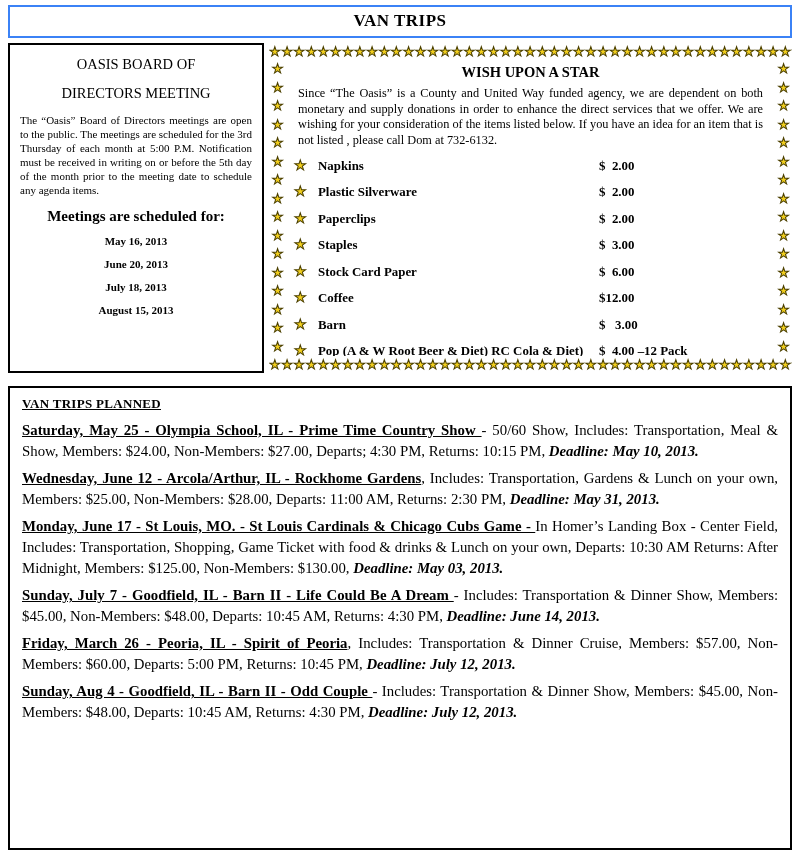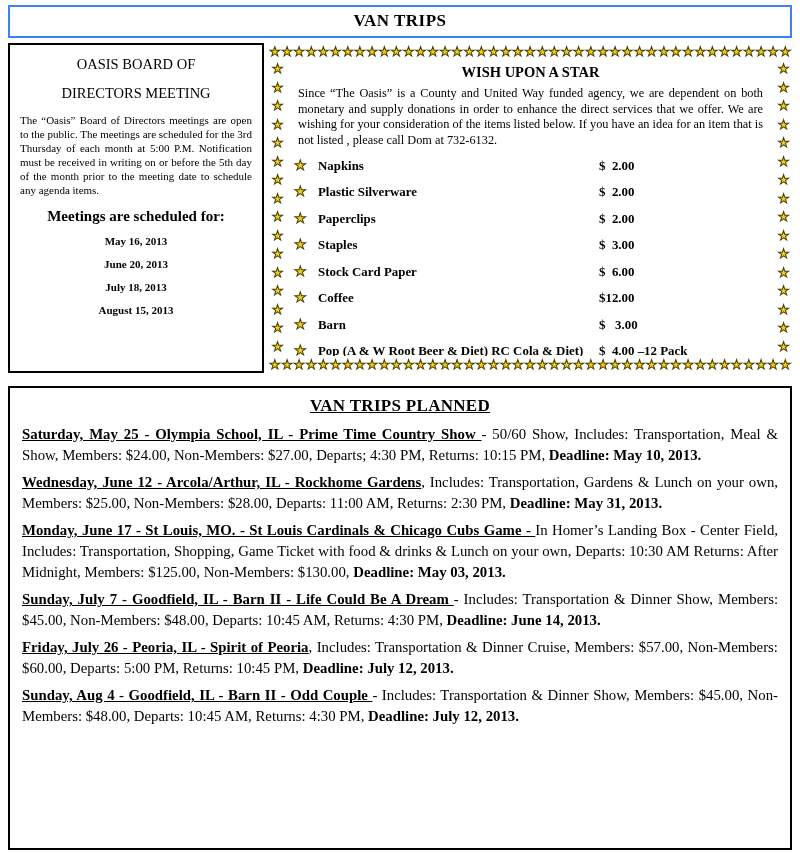--- a/index.html
+++ b/index.html
@@ -53,24 +53,24 @@
     align-items: baseline;
     font-weight: bold; font-size: 12.9px;
     margin: 0 0 9.5px;
   }
   .wish-item .bullet-star { font-size: 14px; font-weight: normal; }
   .wish-label { white-space: nowrap; overflow: visible; }
   .wish-price { white-space: pre; }
 
   
   .trips-box { border: 2px solid #000; margin-top: 13px; padding: 5px 12px 6px; height: 464px; overflow: hidden; }
-  .trips-title { text-align: center; font-weight: bold; font-size: 17px; text-decoration: underline; margin: 3px 0 8px; letter-spacing: .3px; }
+  .trips-title { text-align: left; font-weight: bold; font-size: 13px; text-decoration: underline; margin: 3px 0 8px; letter-spacing: .3px; }
   .trip { font-size: 14.8px; line-height: 21px; text-align: justify; margin: 0 0 6px; }
   .trip-lead { font-weight: bold; text-decoration: underline; }
-  .trip-deadline { font-weight: bold; }
+  .trip-deadline { font-weight: bold; font-style: italic; }
 </style>
 </head>
 <body>
 
 <div class="page">
 
   <div class="header-box">
     <div class="header-title">VAN TRIPS</div>
   </div>
 
@@ -181,17 +181,17 @@
     </div>
 
   </div>
 
   <div class="trips-box">
     <div class="trips-title">VAN TRIPS PLANNED</div>
     <p class="trip"><span class="trip-lead">Saturday, May 25 - Olympia School, IL - Prime Time Country Show </span><span class="trip-body">- 50/60 Show, Includes: Transportation, Meal &amp; Show, Members: $24.00, Non-Members: $27.00, Departs; 4:30 PM, Returns: 10:15 PM, </span><span class="trip-deadline">Deadline: May 10, 2013.</span></p>
       <p class="trip"><span class="trip-lead">Wednesday, June 12 - Arcola/Arthur, IL - Rockhome Gardens</span><span class="trip-body">, Includes: Transportation, Gardens &amp; Lunch on your own, Members: $25.00, Non-Members: $28.00, Departs: 11:00 AM, Returns: 2:30 PM, </span><span class="trip-deadline">Deadline: May 31, 2013.</span></p>
       <p class="trip"><span class="trip-lead">Monday, June 17 - St Louis, MO. - St Louis  Cardinals &amp; Chicago Cubs Game - </span><span class="trip-body">In Homer’s Landing Box - Center Field, Includes: Transportation, Shopping, Game Ticket with food &amp; drinks &amp; Lunch on your own, Departs: 10:30 AM Returns: After Midnight, Members: $125.00, Non-Members: $130.00, </span><span class="trip-deadline">Deadline: May 03, 2013.</span></p>
       <p class="trip"><span class="trip-lead">Sunday, July 7 - Goodfield, IL - Barn II - Life Could Be A Dream </span><span class="trip-body">- Includes: Transportation &amp; Dinner Show, Members: $45.00, Non-Members: $48.00, Departs: 10:45 AM, Returns: 4:30 PM, </span><span class="trip-deadline">Deadline: June 14, 2013.</span></p>
-      <p class="trip"><span class="trip-lead">Friday, July 26 - Peoria, IL - Spirit of Peoria</span><span class="trip-body">, Includes: Transportation &amp; Dinner Cruise, Members: $57.00, Non-Members: $60.00, Departs: 5:00 PM, Returns: 10:45 PM, </span><span class="trip-deadline">Deadline: July 12, 2013.</span></p>
+      <p class="trip"><span class="trip-lead">Friday, March 26 - Peoria, IL - Spirit of Peoria</span><span class="trip-body">, Includes: Transportation &amp; Dinner Cruise, Members: $57.00, Non-Members: $60.00, Departs: 5:00 PM, Returns: 10:45 PM, </span><span class="trip-deadline">Deadline: July 12, 2013.</span></p>
       <p class="trip"><span class="trip-lead">Sunday, Aug 4 - Goodfield, IL - Barn II - Odd Couple </span><span class="trip-body">- Includes: Transportation &amp; Dinner Show, Members: $45.00, Non-Members: $48.00, Departs: 10:45 AM, Returns: 4:30 PM, </span><span class="trip-deadline">Deadline: July 12, 2013.</span></p>
   </div>
 
 </div>
 
 </body></html>

